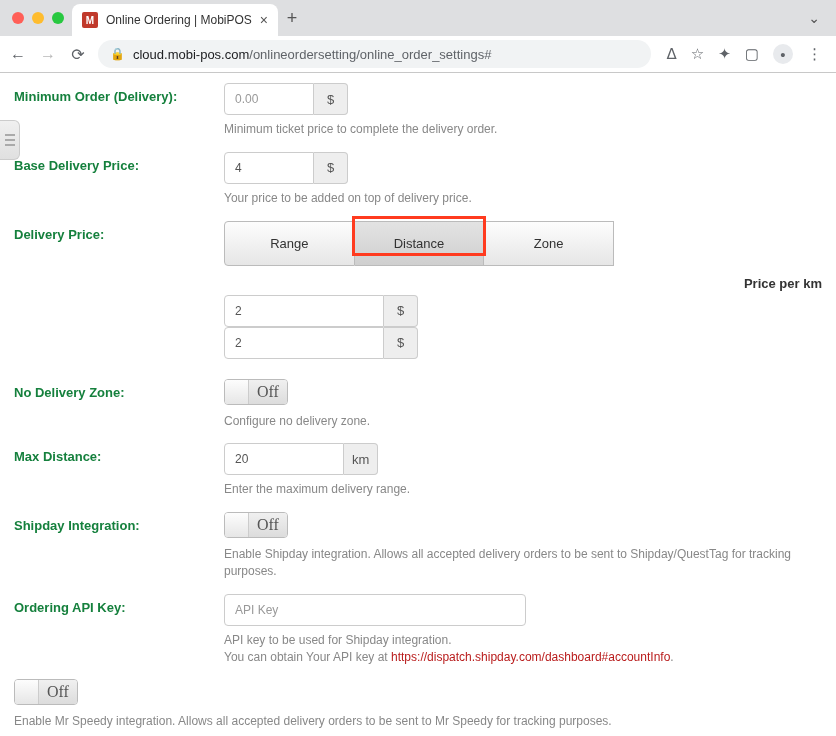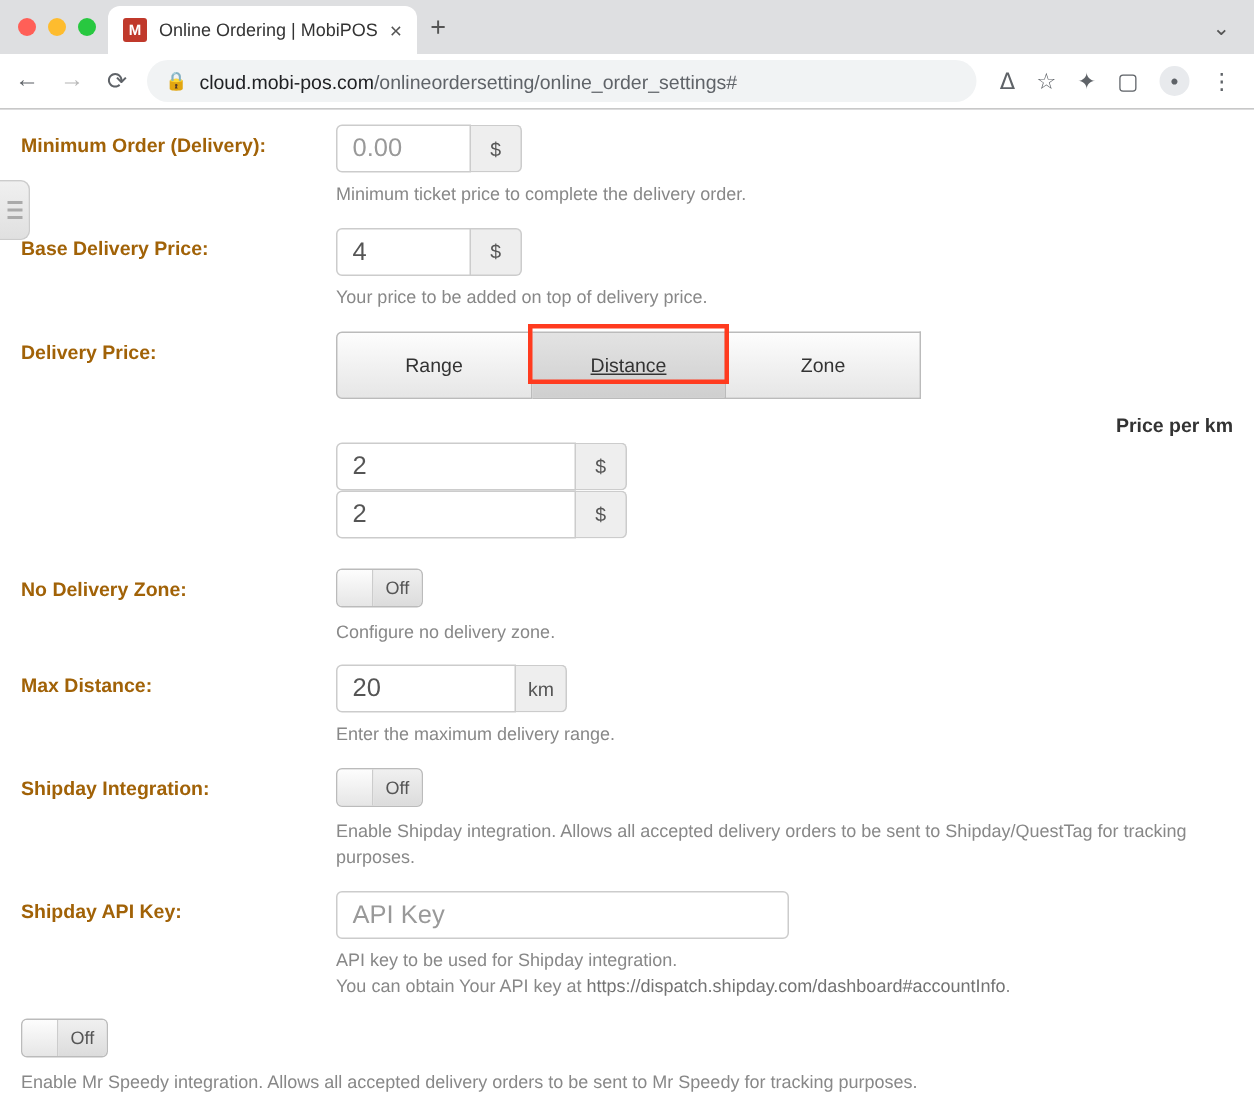--- a/index.html
+++ b/index.html
@@ -119,36 +119,36 @@
   .form-row {
     display: flex;
     align-items: flex-start;
     margin-bottom: 14px;
   }
   .label-col {
     width: 210px;
     padding-top: 6px;
     font-weight: 700;
     font-size: 13px;
-    color: #a16207;
+    color: #15803d;
   }
   .field-col {
     flex: 1;
   }
   .input-group {
     display: flex;
     align-items: stretch;
     height: 32px;
   }
   .text-input {
     height: 32px;
     border: 1px solid #ccc;
     border-radius: 4px 0 0 4px;
     padding: 0 10px;
-    font-size: 17px;
+    font-size: 12px;
     width: 90px;
     background: #fff;
     color: #555;
   }
   .text-input.wide { width: 302px; border-radius: 4px; }
   .text-input::placeholder { color: #999; }
   .addon {
     height: 32px;
     min-width: 34px;
     padding: 0 8px;
@@ -159,21 +159,21 @@
     color: #555;
     display: flex; align-items: center; justify-content: center;
     font-size: 13px;
   }
   .help-text {
     font-size: 12px;
     color: #888;
     margin-top: 6px;
     line-height: 1.4;
   }
-  .help-text a { color: #737373; text-decoration: none; }
+  .help-text a { color: #b91c1c; text-decoration: none; }
   .sublabel {
     font-weight: 700;
     font-size: 13px;
     margin: 10px 0 4px 0;
     text-align: right;
   }
   .seg-control {
     display: flex;
     width: 390px;
     border-radius: 4px;
@@ -188,21 +188,20 @@
     color: #333;
     font-size: 13px;
     cursor: pointer;
     display: flex; align-items: center; justify-content: center;
   }
   .seg-btn + .seg-btn { border-left: none; }
   .seg-btn:first-child { border-radius: 4px 0 0 4px; }
   .seg-btn:last-child { border-radius: 0 4px 4px 0; }
   .seg-btn.active {
     background: linear-gradient(#e3e3e3,#cfcfcf);
-    text-decoration: underline;
   }
   .seg-highlight {
     position: absolute;
     border: 3px solid #ff3b1f;
     pointer-events: none;
   }
   .toggle {
     display: inline-flex;
     height: 26px;
     border: 1px solid #bbb;
@@ -213,22 +212,22 @@
   }
   .toggle .knob {
     width: 24px;
     background: linear-gradient(#fdfdfd,#e6e6e6);
     border-right: 1px solid #ccc;
   }
   .toggle .state {
     padding: 0 8px;
     background: linear-gradient(#f0f0f0,#dcdcdc);
     color: #555;
-    font-size: 12px;
-    display: flex; align-items: center;
+    font-size: 16px;
+    display: flex; align-items: center; font-family: Liberation Serif, serif;
   }
 </style>
 </head>
 <body>
 
 <div class="browser-chrome">
   <div class="tabbar">
     <div class="traffic-lights">
       <div class="tl red"></div>
       <div class="tl yellow"></div>
@@ -342,21 +341,21 @@
     <div class="field-col">
       <div class="toggle">
         <div class="knob"></div>
         <div class="state">Off</div>
       </div>
       <div class="help-text">Enable Shipday integration. Allows all accepted delivery orders to be sent to Shipday/QuestTag for tracking purposes.</div>
     </div>
   </div>
 
   <div class="form-row">
-    <div class="label-col">Shipday API Key:</div>
+    <div class="label-col">Ordering API Key:</div>
     <div class="field-col">
       <input class="text-input wide" placeholder="API Key" style="">
       <div class="help-text">
         <span>API key to be used for Shipday integration.</span><br>
         <span>You can obtain Your API key at </span><a href="#">https://dispatch.shipday.com/dashboard#accountInfo</a><span>.</span>
       </div>
     </div>
   </div>
 
   <div class="form-row">

